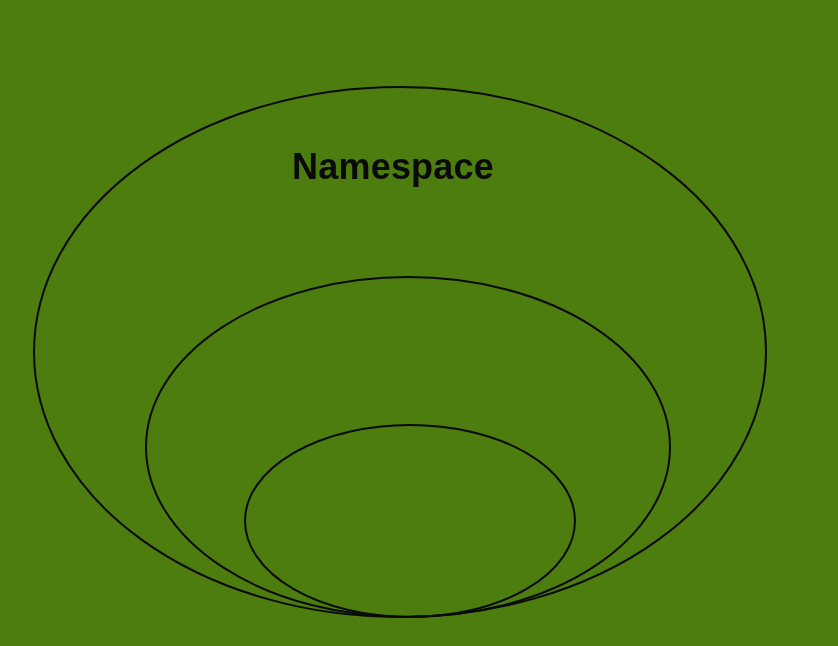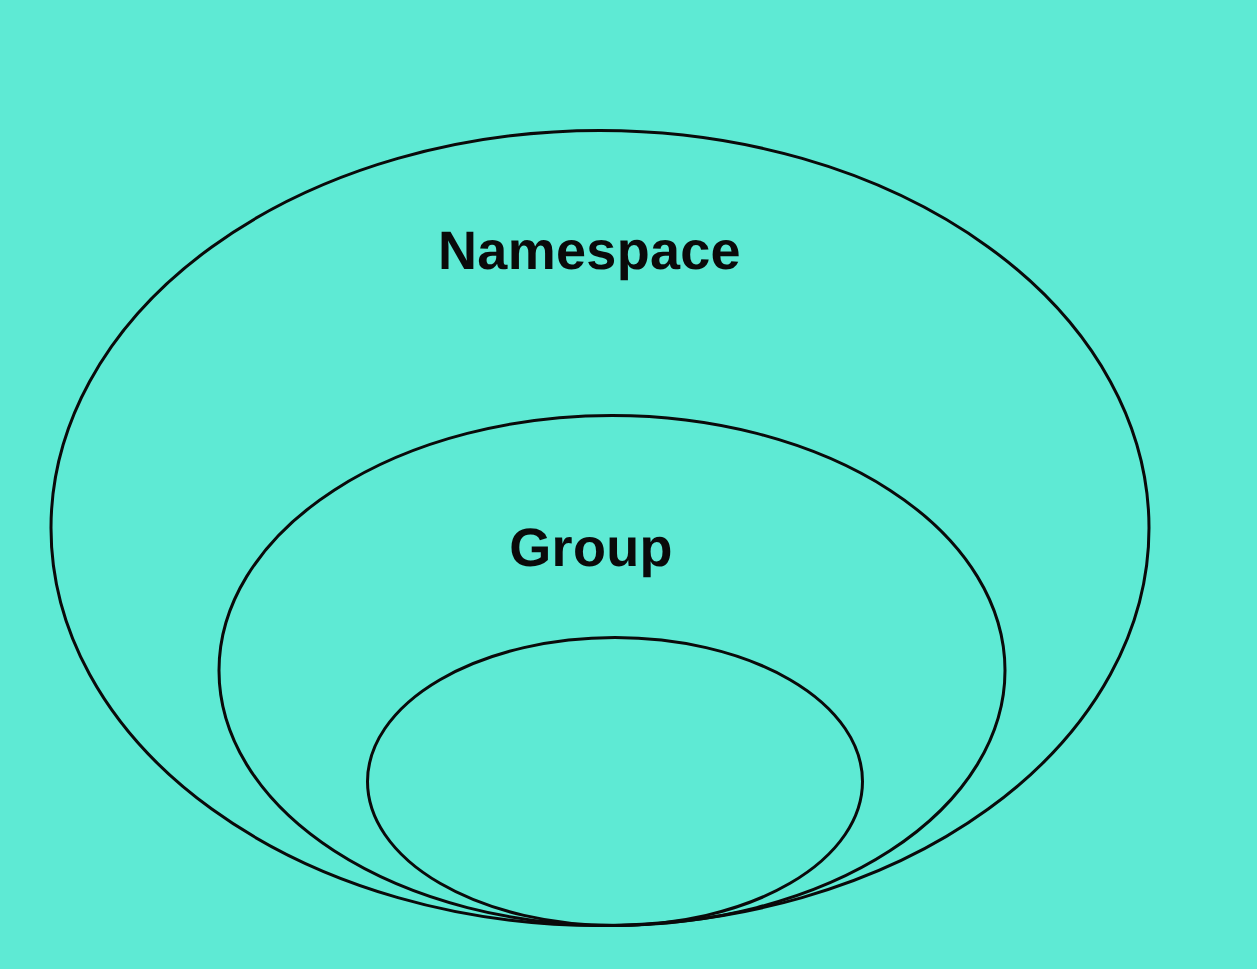--- a/index.html
+++ b/index.html
@@ -4,21 +4,21 @@
 <style>
   html, body {
     margin: 0;
     padding: 0;
     background: #ffffff;
   }
   .canvas {
     position: relative;
     width: 838px;
     height: 646px;
-    background: #5eead4;
+    background: #4d7c0f;
     overflow: hidden;
     font-family: "Liberation Sans", sans-serif;
   }
   .canvas svg {
     position: absolute;
     left: 0;
     top: 0;
   }
   .ring {
     fill: none;
@@ -43,15 +43,14 @@
 
 <div class="canvas">
   <svg width="838" height="646" viewBox="0 0 838 646">
     <ellipse class="ring" cx="400" cy="352" rx="366" ry="265"></ellipse>
     <ellipse class="ring" cx="408" cy="447" rx="262" ry="170"></ellipse>
     <ellipse class="ring" cx="410" cy="521" rx="165" ry="96"></ellipse>
   </svg>
 
   <div class="ring-label" id="label-namespace">Namespace</div>
 
-  <div class="ring-label" id="label-group">Group</div>
 
 </div>
 
 </body></html>

